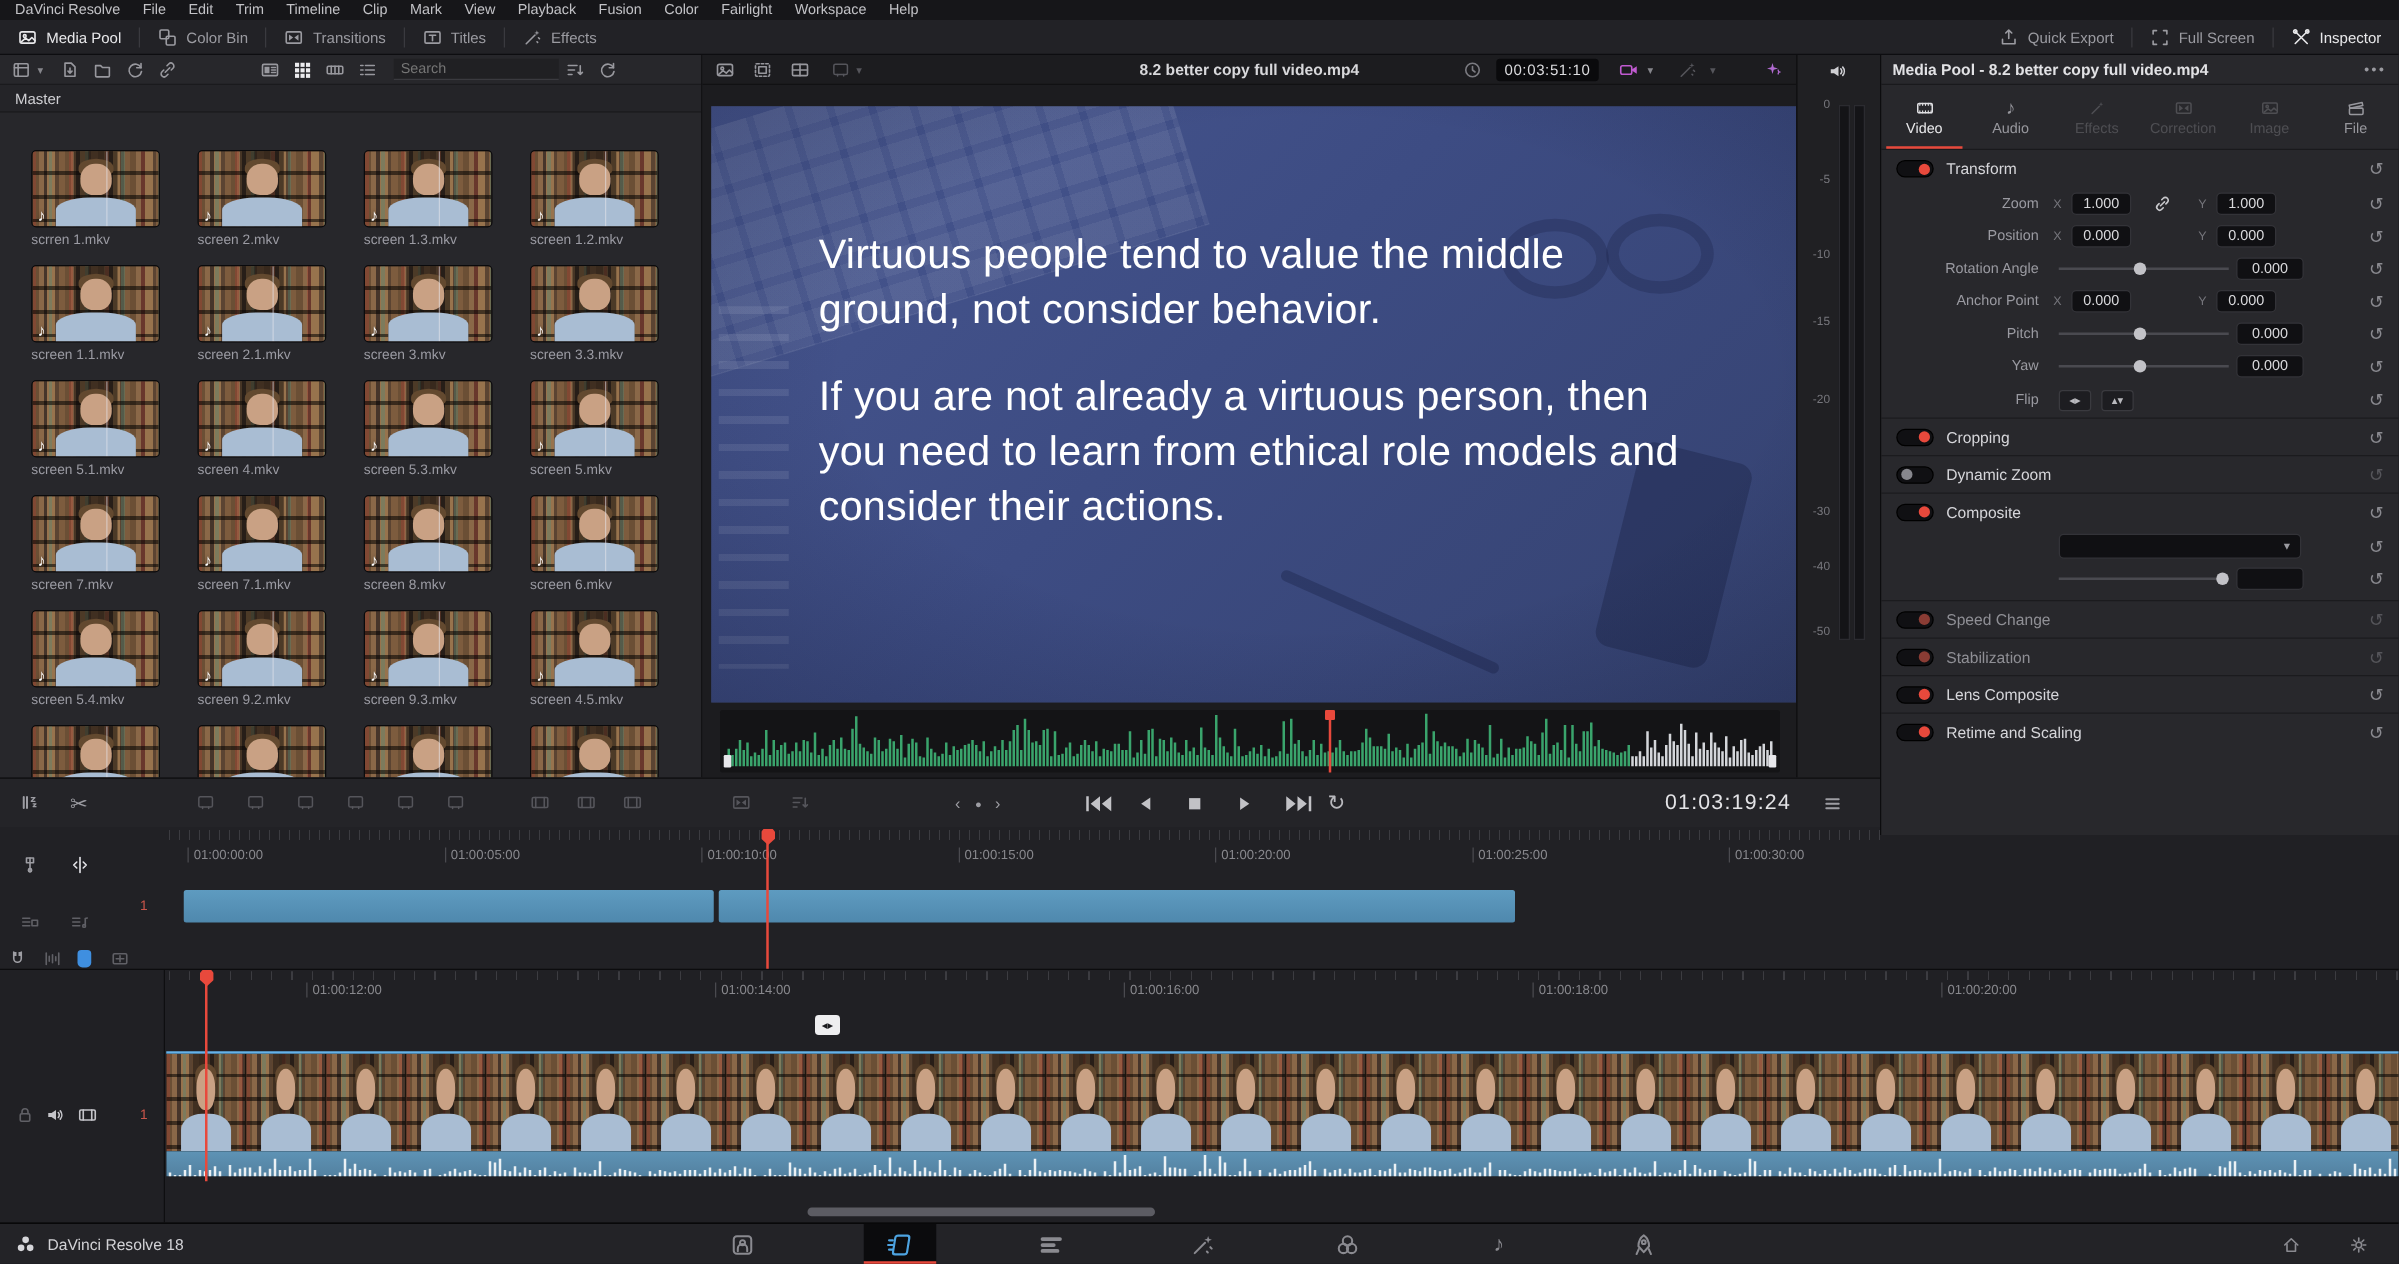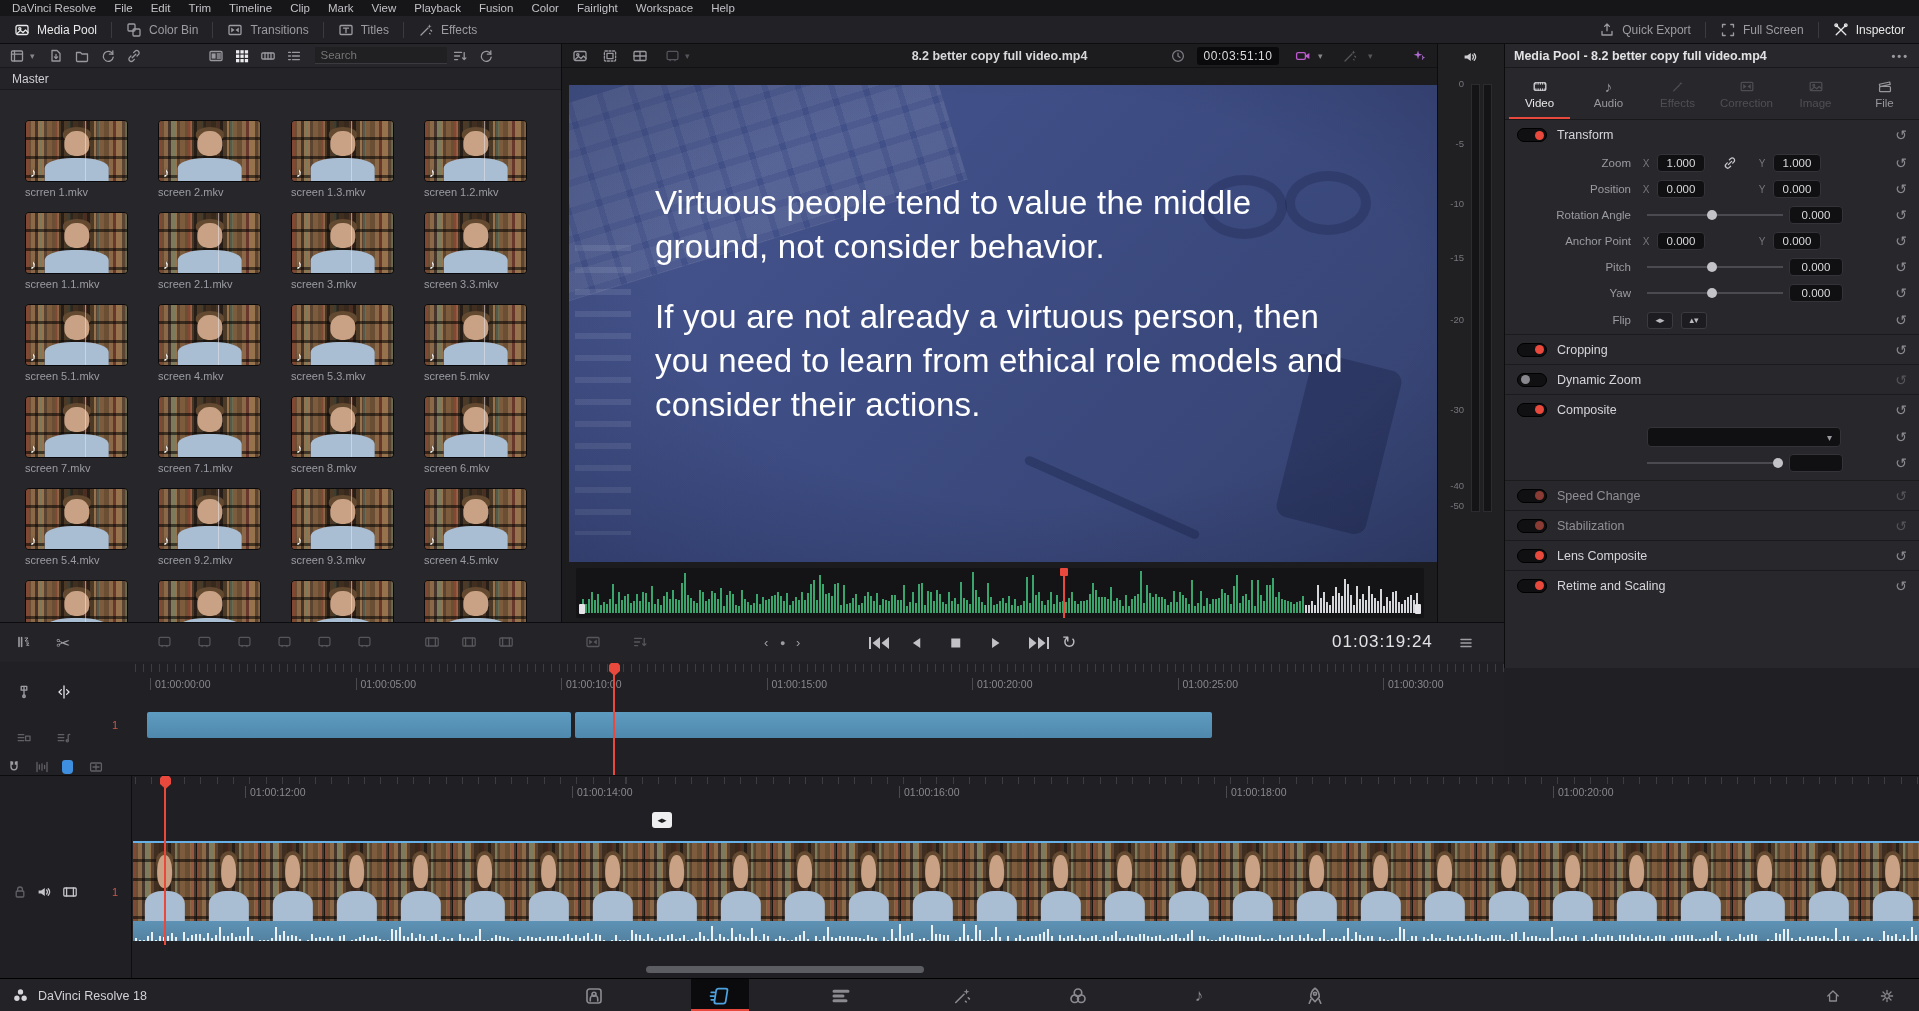--- a/index.html
+++ b/index.html
@@ -999,21 +999,21 @@
         </svg>
       </span>
     <span class="m-bar" style="left:33px"></span>
     <span class="m-bar" style="left:45px"></span>
   <span class="m-scale" style="top:34px">0</span>
       <span class="m-scale" style="top:94px">-5</span>
       <span class="m-scale" style="top:154px">-10</span>
       <span class="m-scale" style="top:208px">-15</span>
       <span class="m-scale" style="top:270px">-20</span>
       <span class="m-scale" style="top:360px">-30</span>
-      <span class="m-scale" style="top:436px">-40</span>
+      <span class="m-scale" style="top:404px">-40</span>
       <span class="m-scale" style="top:456px">-50</span>
     </div>
 
   <div id="inspector">
     <div class="insp-head">
       <span>Media Pool - 8.2 better copy full video.mp4</span>
       <span class="insp-dots">•••</span>
     </div>
     <div id="insp-tabs">
         <span class="itab active">

